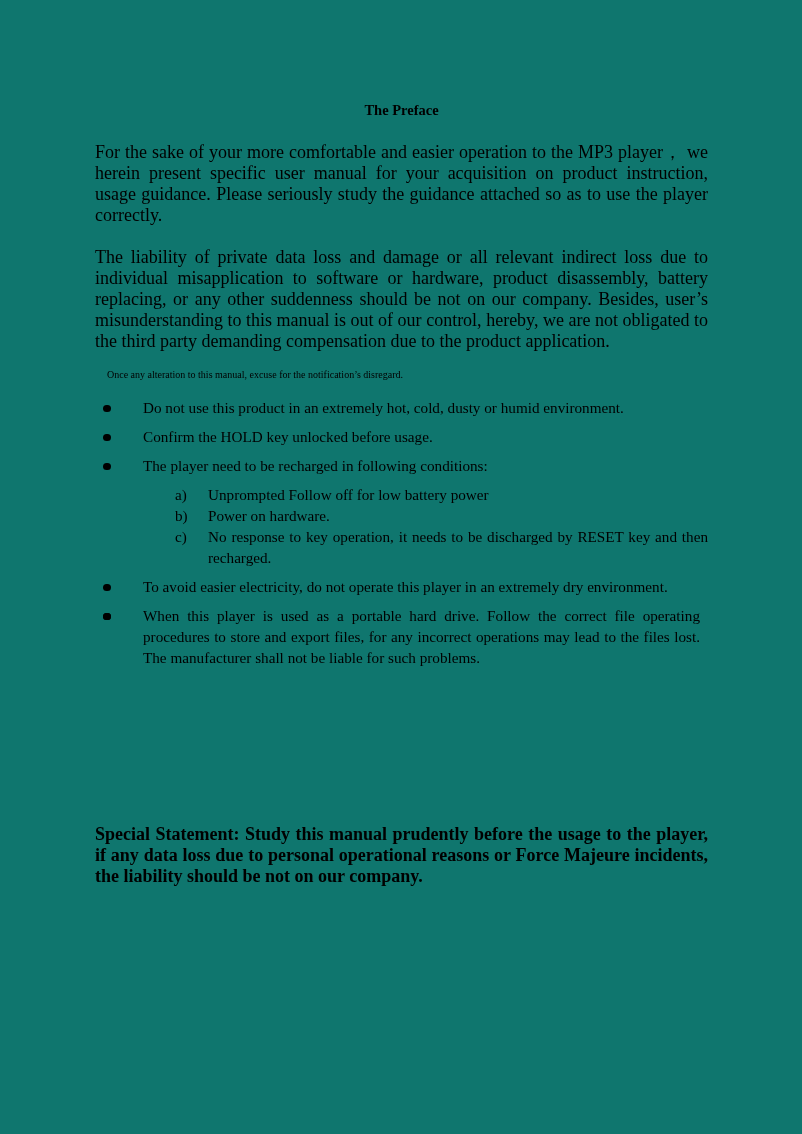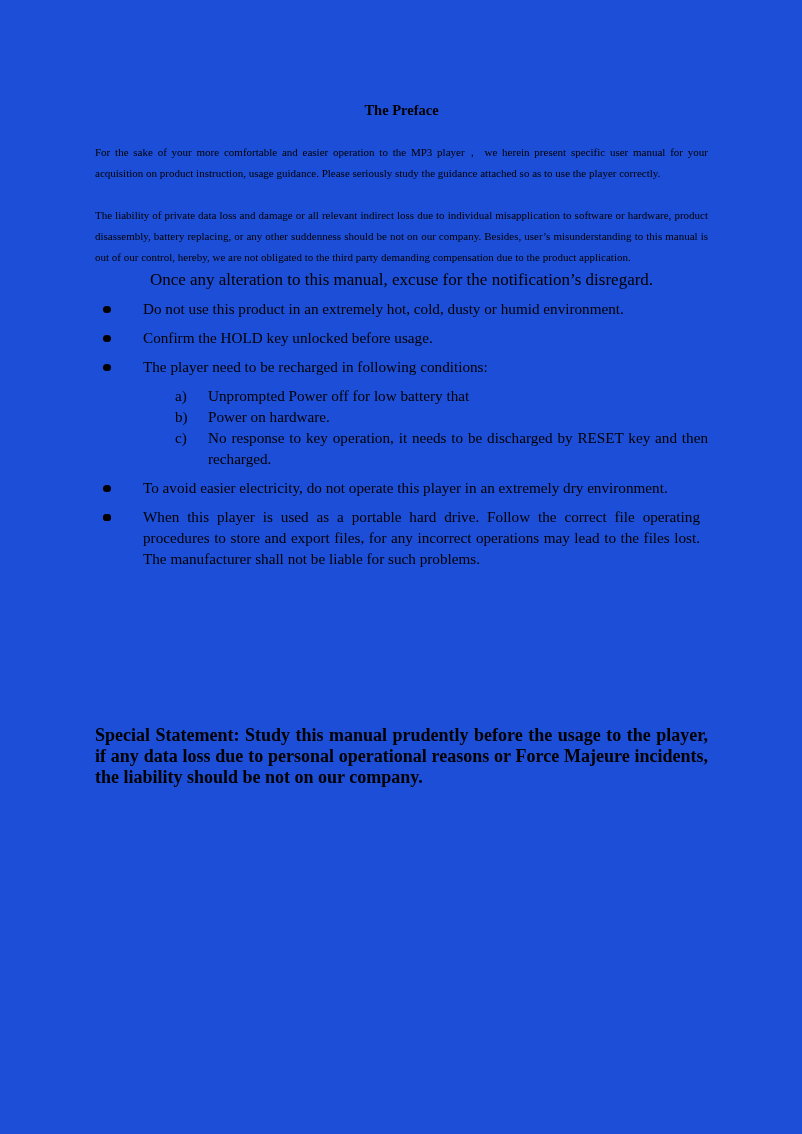--- a/index.html
+++ b/index.html
@@ -11,63 +11,63 @@
     width: 802px;
     height: 1134px;
     font-family: "Liberation Serif", "DejaVu Serif", serif;
     color: #000000;
     -webkit-font-smoothing: antialiased;
   }
   .page {
     position: relative;
     width: 802px;
     height: 1134px;
-    background: #1d4ed8;
+    background: #0f766e;
     box-sizing: border-box;
   }
   .content {
     position: absolute;
     left: 95px;
     top: 0;
     width: 613px;
   }
 
   .doc-title {
     text-align: center;
     font-weight: bold;
     font-size: 14.5px;
     line-height: 21px;
     margin: 0;
     padding-top: 100px;
   }
 
   .para {
-    font-size: 11px;
+    font-size: 18px;
     line-height: 21px;
     text-align: justify;
     text-justify: inter-word;
     margin: 0;
     hyphens: none;
   }
   .para-justified {
     text-align: justify;
     text-align-last: left;
   }
   .spacer-para {
     height: 21px;
   }
   .gap-title-body {
     height: 21px;
   }
 
   .plain-line {
-    font-size: 17px;
-    line-height: 21px;
-    text-align: center;
-    margin: 1px;
+    font-size: 10px;
+    line-height: 21px;
+    text-align: left;
+    margin: 12px;
   }
 
   
   .bullet-list {
     list-style: none;
     margin: 0;
     padding: 0;
   }
   .bullet-item {
     position: relative;
@@ -164,21 +164,21 @@
       </li>
       <li class="bullet-item">
         <span class="bullet-marker"><span class="disc"></span></span>
         <span>The player need to be recharged in following conditions:</span>
       </li>
     </ul>
 
     <ol class="sub-list">
       <li class="sub-item">
         <span class="sub-marker">a)</span>
-        <span>Unprompted Power off for low battery that</span>
+        <span>Unprompted Follow off for low battery power</span>
       </li>
       <li class="sub-item">
         <span class="sub-marker">b)</span>
         <span>Power on hardware.</span>
       </li>
       <li class="sub-item">
         <span class="sub-marker">c)</span>
         <span>No response to key operation, it needs to be discharged by RESET key and then recharged.</span>
       </li>
     </ol>

